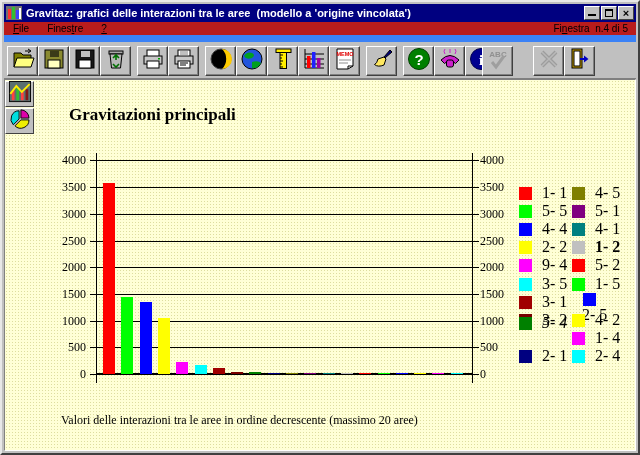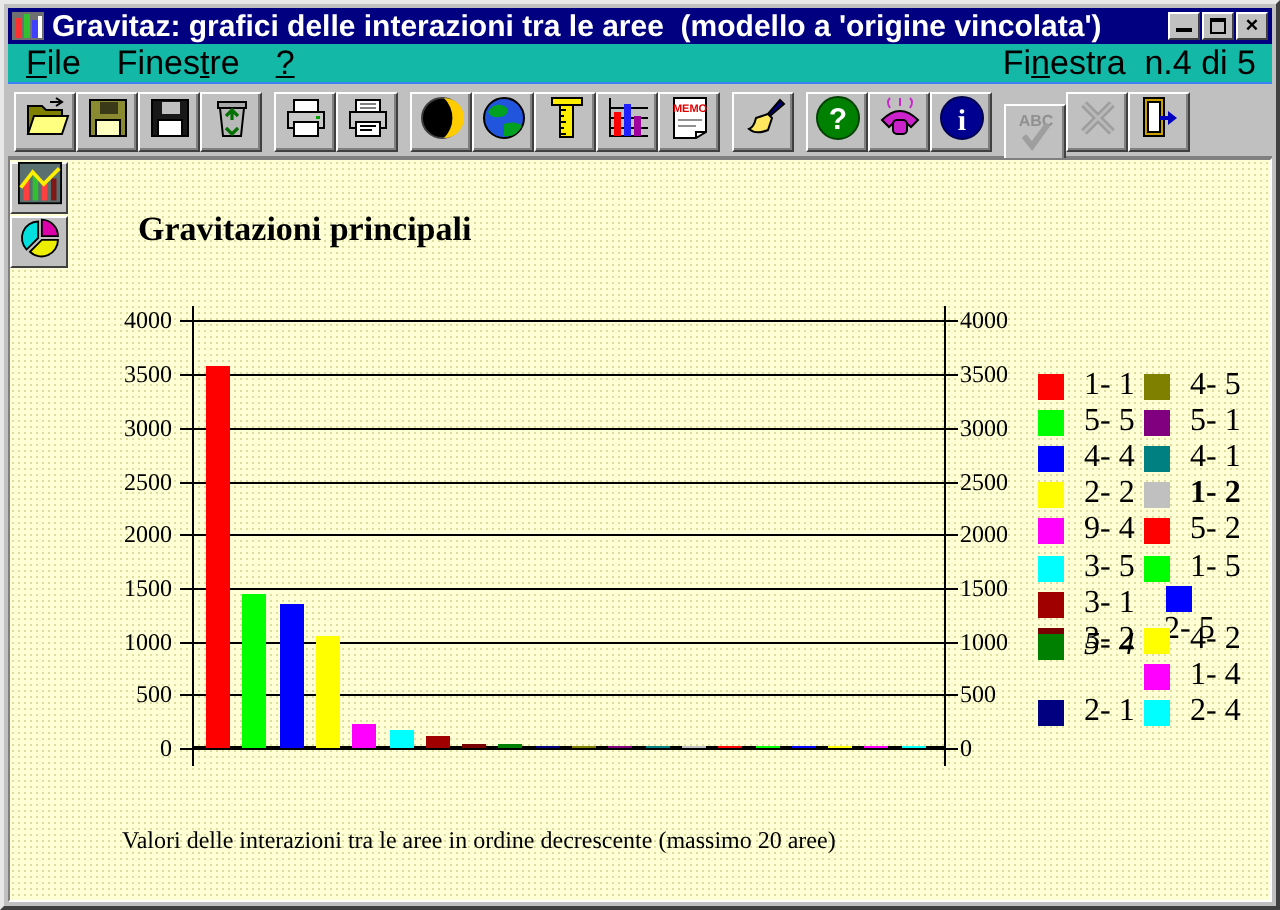--- a/index.html
+++ b/index.html
@@ -12,38 +12,38 @@
     border-right:2px solid #404040; border-bottom:2px solid #404040;
   }
 
   
   #titlebar {
     position:absolute; left:2px; right:2px; top:2px; height:18px;
     background:#000080; display:flex; align-items:center; padding:0 2px;
   }
   #app-icon { width:16px; height:14px; margin-right:4px; flex:0 0 auto; }
   #title-text {
-    color:#fff; font-size:15px; font-weight:bold; white-space:pre;
+    color:#fff; font-size:11px; font-weight:bold; white-space:pre;
     overflow:hidden; flex:1 1 auto;
   }
   .winbtn {
     width:16px; height:14px; background:#c0c0c0; margin-left:1px; flex:0 0 auto;
     border-top:1px solid #fff; border-left:1px solid #fff;
     border-right:1px solid #404040; border-bottom:1px solid #404040;
     position:relative; cursor:default;
   }
   .winbtn .bar { position:absolute; left:3px; bottom:3px; width:8px; height:2px; background:#000; }
   .winbtn .box { position:absolute; left:3px; top:2px; width:8px; height:8px; border:1px solid #000; border-top-width:2px; }
   .winbtn .x { position:absolute; left:0; top:0; width:100%; text-align:center; font-size:11px; font-weight:bold; line-height:12px; color:#000; }
 
   
   #menubar {
     position:absolute; left:2px; right:2px; top:20px; height:20px;
-    background:#14b8a6; display:flex; align-items:center; font-size:17px;
-    border-bottom:1px solid #3b82f6;
+    background:#b91c1c; display:flex; align-items:center; font-size:10px;
+    border-bottom:7px solid #3b82f6;
   }
   .menu-item { padding:2px 9px; color:#000; }
   #menu-right { margin-left:auto; padding-right:8px; color:#000; white-space:pre; }
 
   
   #toolbar {
     position:absolute; left:2px; right:2px; top:41px; height:36px;
     background:#c0c0c0; border-bottom:1px solid #808080;
   }
   .tbtn {
@@ -236,21 +236,21 @@
             <rect x="8.5" y="13" width="7" height="7" rx="2" fill="#cc22cc" stroke="#000"></rect>
             <path d="M7 7 q-2 -3 0 -5 M12 6 v-4 M17 7 q2 -3 0 -5" stroke="#cc22cc" fill="none"></path>
           </svg></span>
       </div>
       <div class="tbtn" style="left: 461px;">
         <span><svg viewBox="0 0 24 24">
             <circle cx="12" cy="12" r="10.5" fill="#000090" stroke="#000050"></circle>
             <text x="12" y="18" font-size="15" font-weight="bold" font-family="Liberation Serif, serif" fill="#fff" text-anchor="middle">i</text>
           </svg></span>
       </div>
-      <div class="tbtn disabled" style="left: 498px; margin-top: 6px;">
+      <div class="tbtn disabled" style="left: 478px;">
         <span><svg viewBox="0 0 24 24">
             <text x="12" y="10" font-size="8" font-weight="bold" fill="#888" text-anchor="middle">ABC</text>
             <path d="M6 15 l4 5 8 -11" stroke="#999" stroke-width="3" fill="none"></path>
           </svg></span>
       </div>
       <div class="tbtn disabled" style="left: 529px;">
         <span><svg viewBox="0 0 24 24">
             <path d="M5 5 L19 19 M19 5 L5 19" stroke="#989898" stroke-width="4"></path>
             <path d="M5 5 L19 19 M19 5 L5 19" stroke="#b8b8b8" stroke-width="1.5"></path>
           </svg></span>

